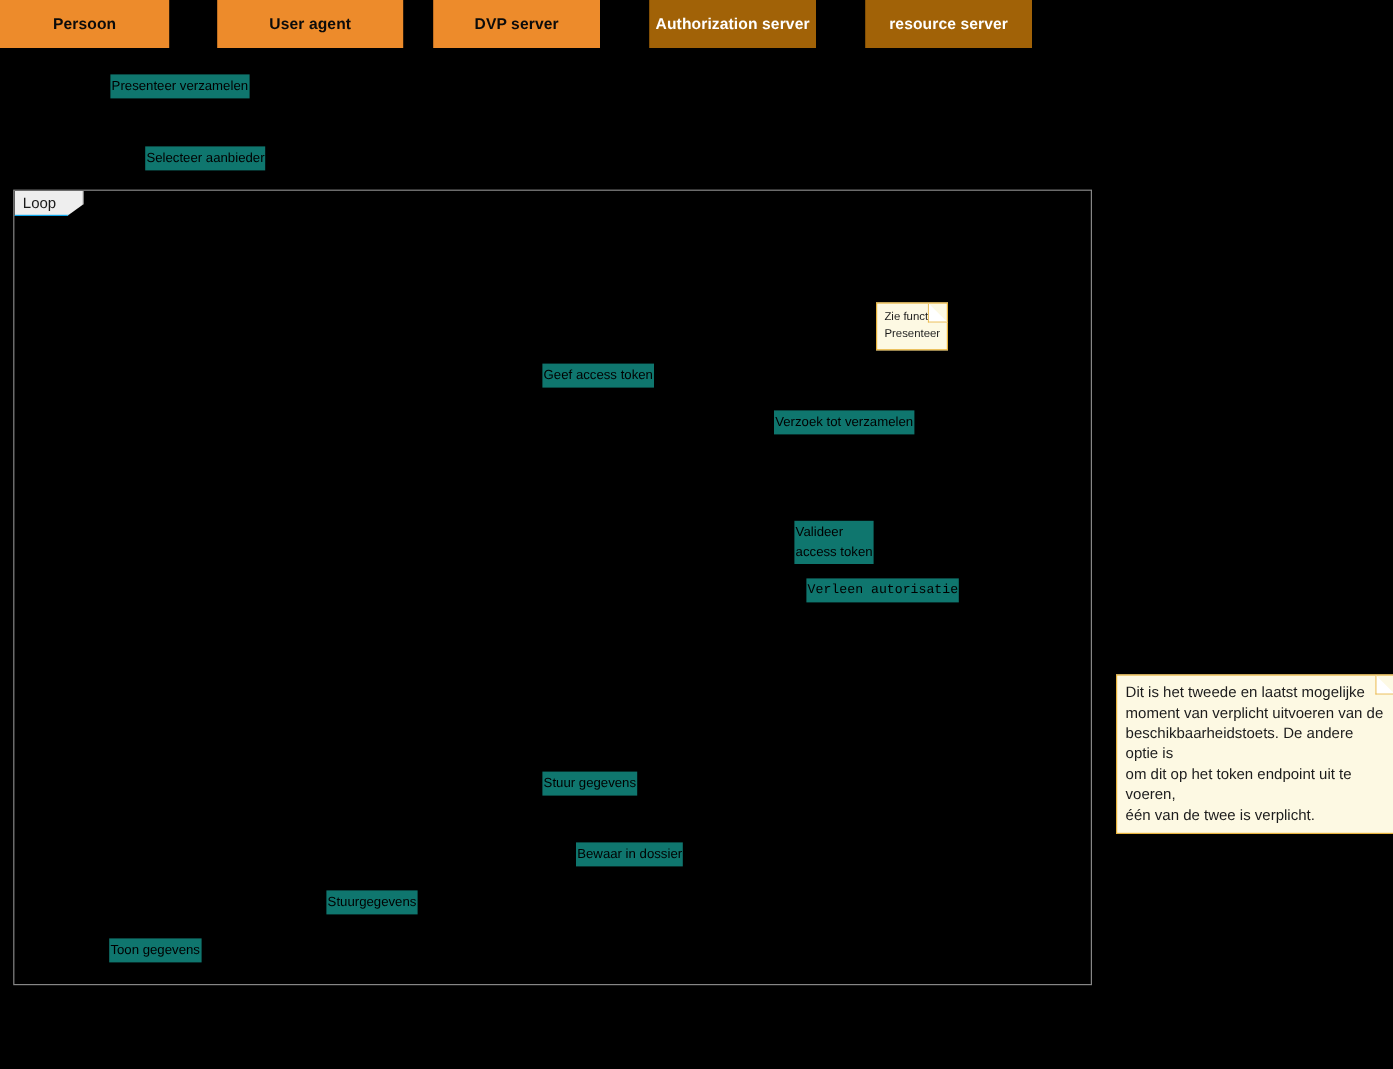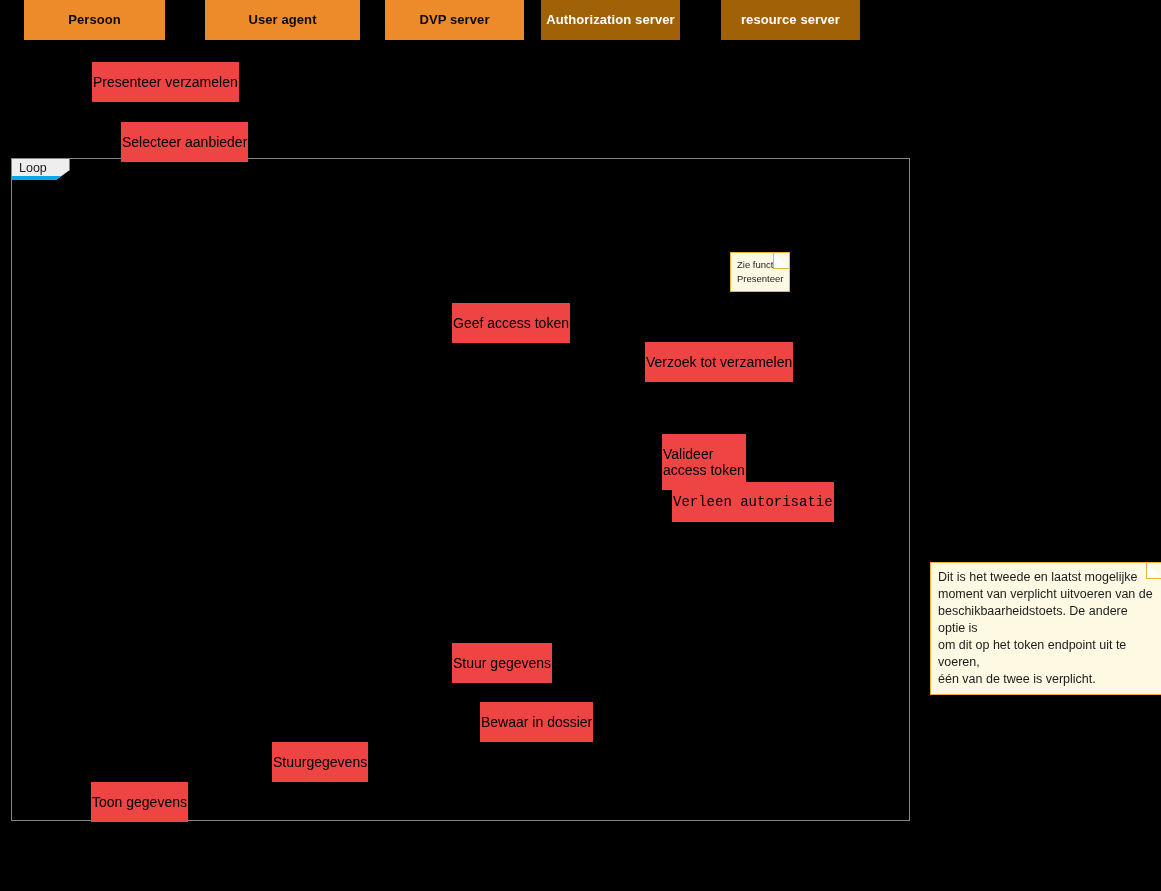--- a/index.html
+++ b/index.html
@@ -31,59 +31,58 @@
     font-weight: bold;
     letter-spacing: 0.1px;
     text-align: center;
     line-height: 1.1;
     padding: 0 4px;
     user-select: none;
   }
   .lifeline-head.actor-orange {
     background: #ED8B2B;
     color: #0b0b0b;
-    margin-left: 24px;
   }
   .lifeline-head.actor-blue {
     background: #a16207;
     color: #ffffff;
   }
 
   
   .frag {
     position: absolute;
     border: 1px solid #868686;
     background: transparent;
   }
   .frag-tab {
     position: absolute;
     left: 0;
     top: 0;
     height: 21px;
     background: #eeeeee;
     border-right: 1px solid #6f6f6f;
-    border-bottom: 4px solid #0ea5e9;
+    border-bottom: 1px solid #0ea5e9;
     display: flex;
     align-items: center;
     padding: 0 22px 0 7px;
     font-size: 12.5px;
     color: #1a1a1a;
     
     clip-path: polygon(0 0, 100% 0, 100% 52%, 76% 100%, 0 100%);
   }
 
   
   .msg-label {
     position: absolute;
-    background: #ef4444;
+    background: #0f766e;
     color: #000000;
-    font-size: 14px;
+    font-size: 11px;
     line-height: 16px;
     white-space: pre;
-    padding: 12px 1px;
+    padding: 2px 1px;
     user-select: none;
   }
 
   
   .note {
     position: absolute;
     background: #FDF9E3;
     border: 1px solid #E8B33C;
     color: #1c1c1c;
     font-size: 12.5px;

